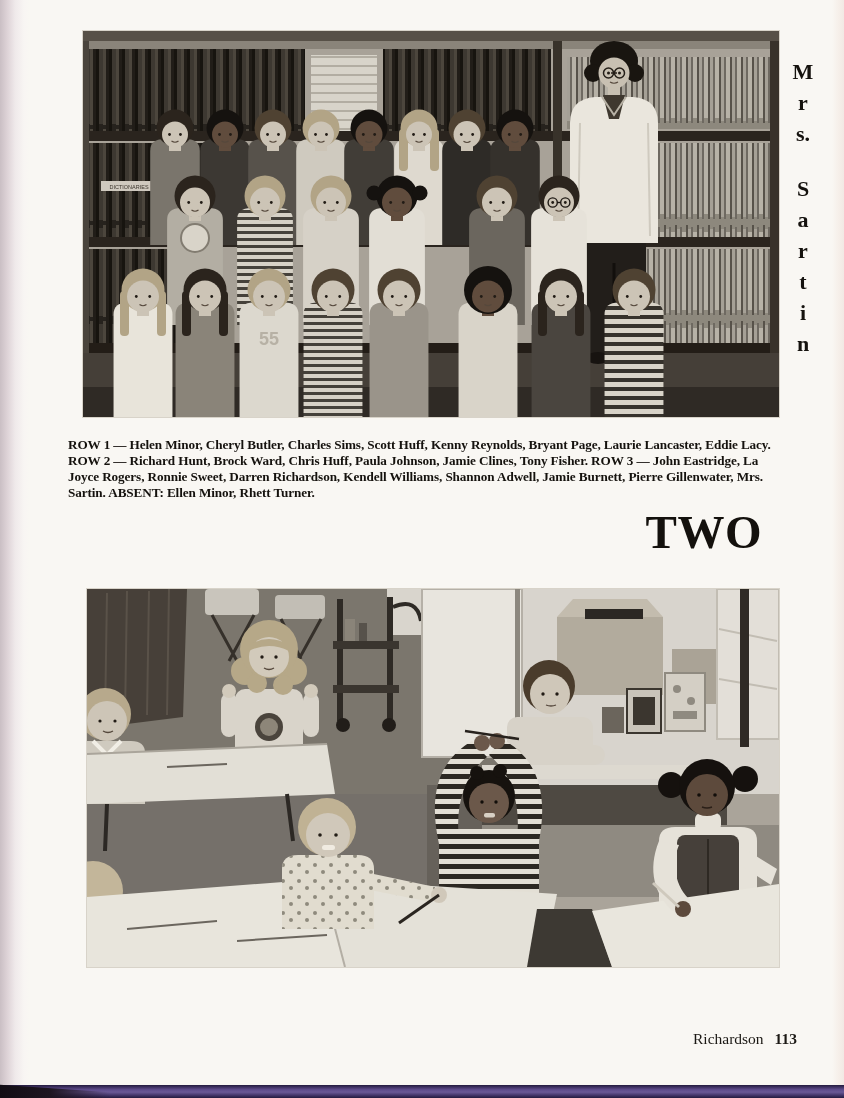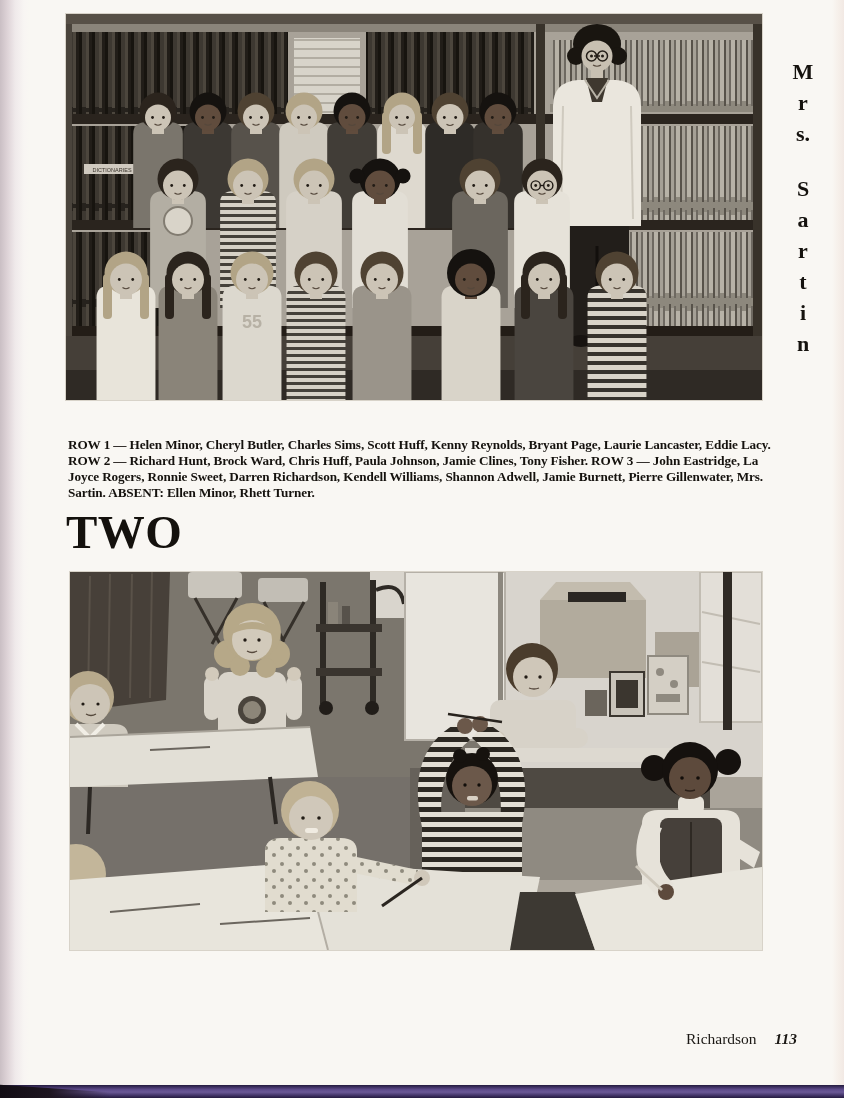--- a/index.html
+++ b/index.html
@@ -2,33 +2,33 @@
 <html><head>
 <meta charset="utf-8">
 <style>
   html,body{margin:0;padding:0;}
   body{width:844px;height:1098px;overflow:hidden;background:#fff;}
   .page{position:relative;width:844px;height:1098px;background:#f9f7f3;font-family:"Liberation Serif",serif;color:#1c1915;}
   .spine-shadow{position:absolute;left:0;top:0;width:30px;height:1098px;
     background:linear-gradient(90deg,#cabfc4 0px,#ddd2d6 7px,#efe9ea 15px,#f8f5f3 24px,rgba(249,247,243,0) 30px);}
   .edge-right{position:absolute;right:0;top:0;width:12px;height:1098px;
     background:linear-gradient(270deg,#f2e9e4 0px,#f6f0ea 6px,rgba(249,247,243,0) 12px);}
-  .photo{position:absolute;margin:0;padding:0;background:#aaa49a;overflow:hidden;}
+  .photo{position:absolute;margin:17px;padding:0;background:#aaa49a;overflow:hidden;}
   .photo svg{display:block;width:100%;height:100%;}
   .photo1{left:66px;top:14px;width:696px;height:386px;box-shadow:0 0 0 1px #d8d3c9;}
   .photo2{left:70px;top:572px;width:692px;height:378px;box-shadow:0 0 0 1px #d8d3c9;}
   .caption{position:absolute;left:68px;top:424px;width:704px;font-size:13.2px;line-height:16px;
     font-weight:700;letter-spacing:-0.1px;color:#15120e;}
-  .heading{position:absolute;left:66px;top:505px;width:696px;margin:0;text-align:left;
+  .heading{position:absolute;left:66px;top:505px;width:696px;margin:0;text-align:right;
     font-size:47px;font-weight:700;letter-spacing:0.5px;color:#14110d;}
   .side-label{position:absolute;left:784px;top:56px;width:38px;text-align:center;}
   .side-label .vword{margin-bottom:24px;}
   .side-label .vletter{display:block;height:31px;line-height:31px;font-size:22px;font-weight:700;color:#15120e;}
   .footer{position:absolute;left:68px;top:1030px;width:729px;text-align:right;font-size:15.5px;color:#1b1814;}
-  .footer .fnum{font-weight:700;margin-left:18px;font-style:italic;}
+  .footer .fnum{font-weight:700;margin-left:11px;}
   .binding-strip{position:absolute;left:0;top:1085px;width:844px;height:13px;
     background:linear-gradient(180deg,#241b3e 0%,#5d4b8a 35%,#6a5896 55%,#3a2d5e 85%,#241b3e 100%);}
   .binding-strip::before{content:"";position:absolute;left:0;top:-6px;width:110px;height:19px;
     background:linear-gradient(90deg,#120d14 0%,#1d1520 45%,rgba(29,21,32,0) 100%);
     clip-path:polygon(0 30%,100% 70%,100% 100%,0 100%);}
 </style>
 </head>
 <body>
 
 <div class="page">

